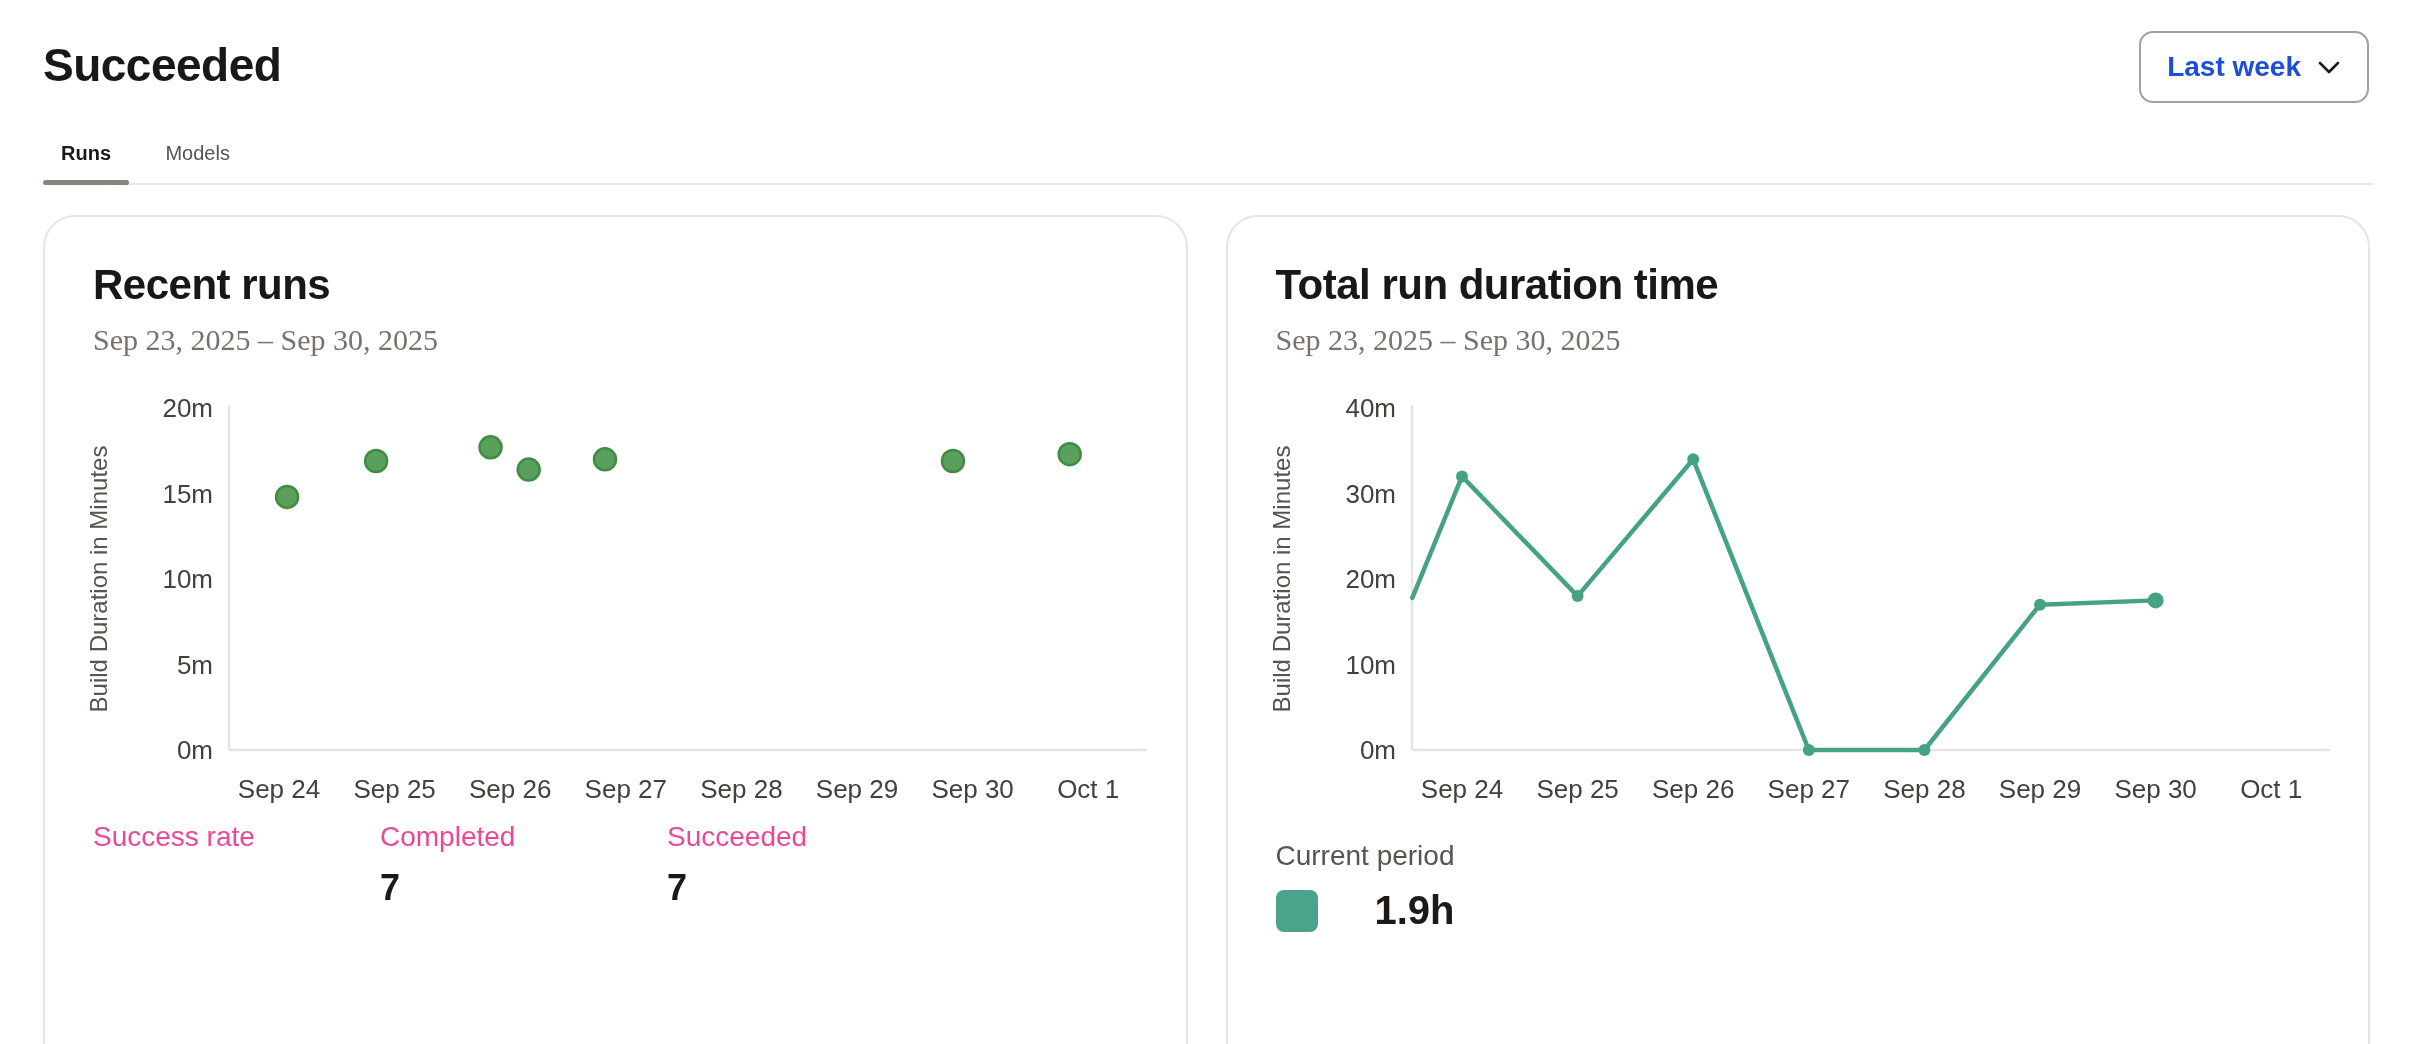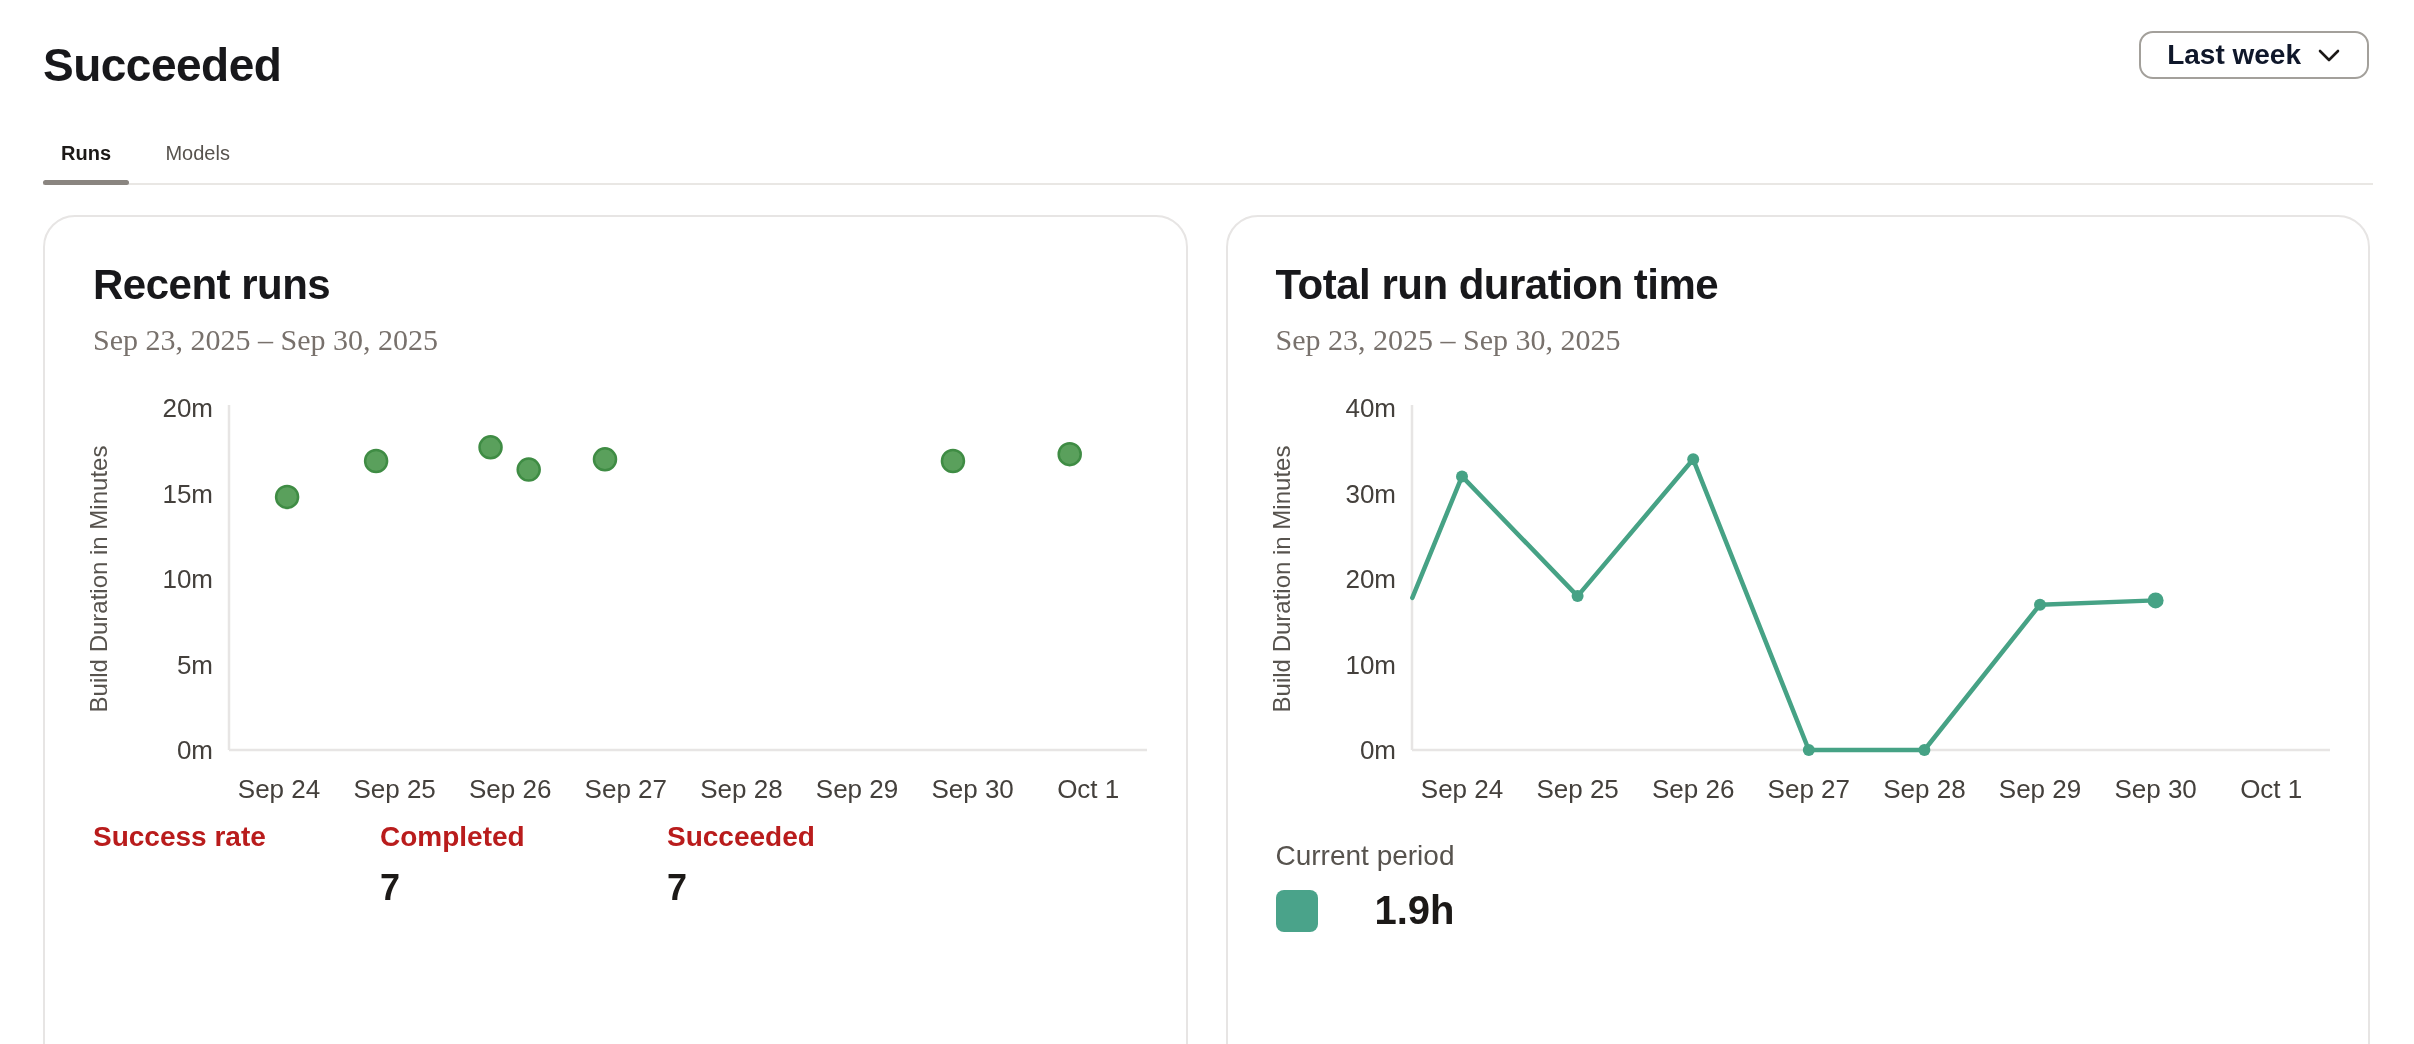--- a/index.html
+++ b/index.html
@@ -6,25 +6,25 @@
   html, body { background: #ffffff; }
   body {
     width: 2414px; height: 1044px; position: relative; overflow: hidden;
     font-family: "Liberation Sans", sans-serif; color: #1c1917;
   }
   .page-title {
     position: absolute; left: 43px; top: 38px;
     font-size: 46px; font-weight: 700; letter-spacing: -0.5px; color: #18181b;
   }
   .period-btn {
-    position: absolute; right: 45px; top: 31px; height: 48px;
+    position: absolute; right: 45px; top: 31px; height: 72px;
     display: flex; align-items: center; gap: 16px;
     padding: 0 26px; background: #fff;
     border: 2px solid #a3a09b; border-radius: 14px;
-    font-family: inherit; font-size: 28px; font-weight: 600; color: #0f172a;
+    font-family: inherit; font-size: 28px; font-weight: 600; color: #1d4ed8;
     cursor: pointer;
   }
   .tabs {
     position: absolute; left: 43px; right: 41px; top: 130px;
     border-bottom: 2px solid #e9e7e4;
   }
   .tab {
     display: inline-block; position: relative;
     padding: 12px 18px 18px; margin-right: 14px;
     font-size: 20px; color: #57534e; font-weight: 500; cursor: pointer;
@@ -44,21 +44,21 @@
     font-size: 42px; font-weight: 700; letter-spacing: -0.5px; color: #18181b;
   }
   .card-daterange {
     position: absolute; left: 48px; top: 106px;
     font-size: 30px; color: #78716c; font-family: Liberation Serif, serif;
   }
   .chart-box { position: absolute; left: 0; top: 168px; width: 1130px; height: 450px; }
   svg text { font-family: "Liberation Sans", sans-serif; }
   .stats { position: absolute; left: 48px; top: 604px; display: flex; }
   .stat-col { width: 287px; }
-  .stat-label { font-size: 28px; color: #b91c1c; font-weight: bold; }
+  .stat-label { font-size: 28px; color: #ec4899; }
   .stat-value { margin-top: 14px; font-size: 36px; font-weight: 700; color: #1c1917; }
   .legend { position: absolute; left: 48px; top: 604px; }
   .legend-label { font-size: 28px; color: #57534e; margin-top: 19px; }
   .legend-row { margin-top: 16px; display: flex; align-items: center; justify-content: space-between; }
   .legend-swatch { width: 42px; height: 42px; border-radius: 8px; }
   .legend-value { margin-left: 18px; font-size: 40px; font-weight: 700; color: #1c1917; }
 </style>
 </head>
 <body>
 

